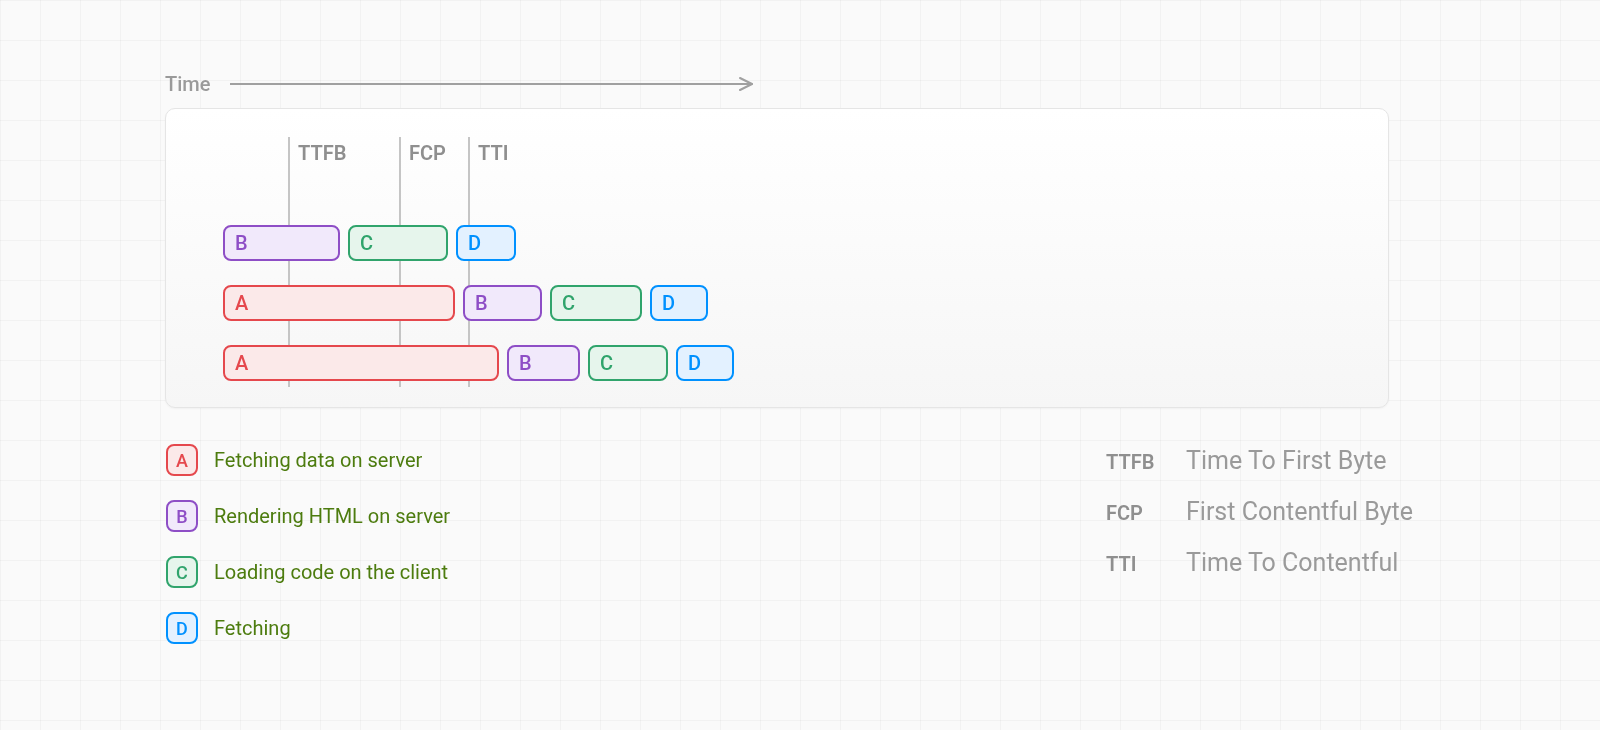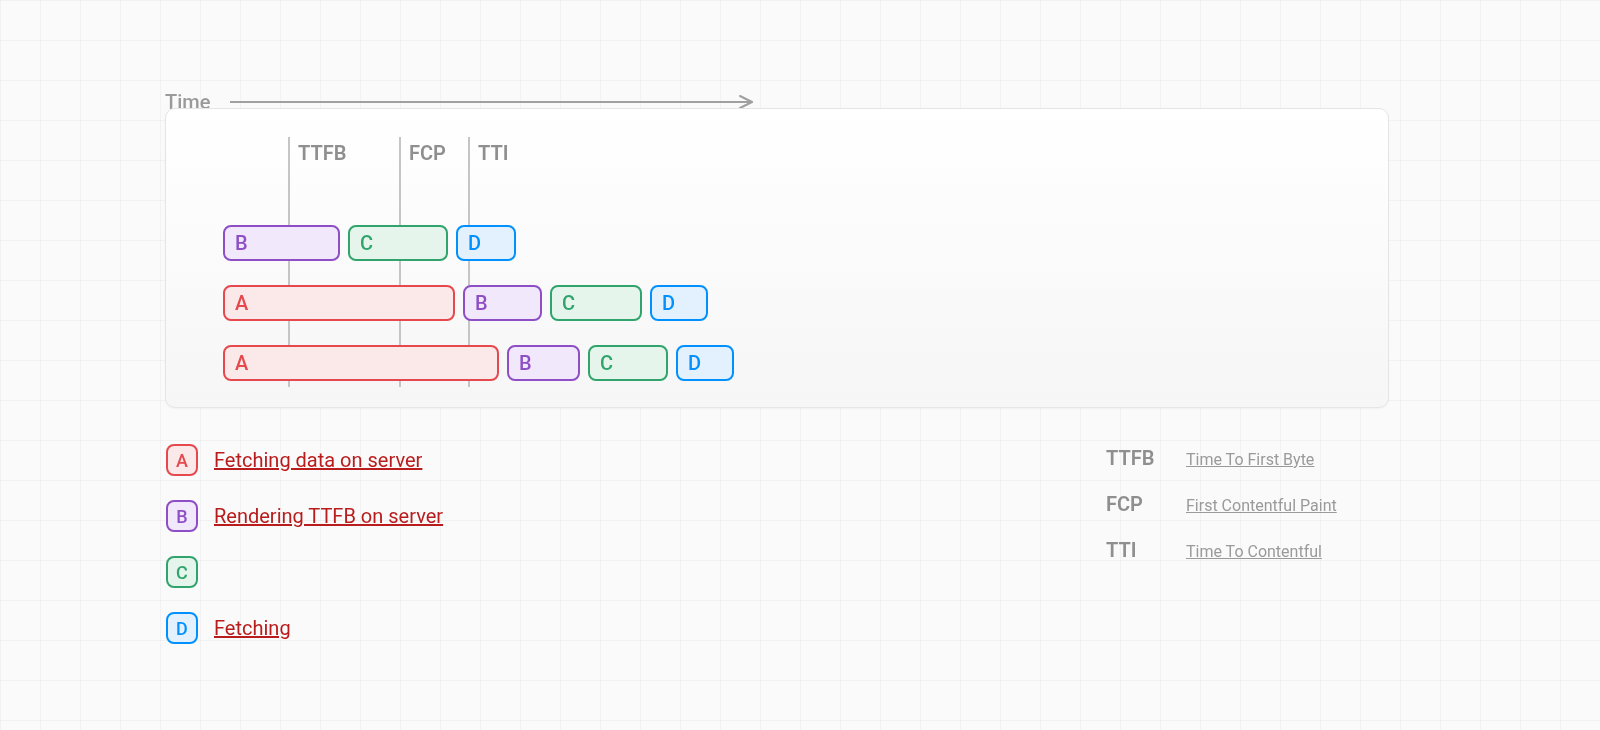--- a/index.html
+++ b/index.html
@@ -11,21 +11,21 @@
       linear-gradient(to right, rgba(0,0,0,0.03) 1px, transparent 1px),
       linear-gradient(to bottom, rgba(0,0,0,0.03) 1px, transparent 1px);
     background-size: 40px 40px;
     position: relative;
     color: #555;
   }
 
   .time-row {
     position: absolute;
     left: 165px;
-    top: 90px;
+    top: 72px;
     display: flex;
     align-items: center;
     gap: 20px;
   }
   .time-label {
     font-size: 20px;
     color: #9a9a9a;
     font-weight: 500;
   }
   .time-arrow-svg { display: block; }
@@ -108,22 +108,21 @@
     border: 2px solid;
     display: flex;
     align-items: center;
     justify-content: center;
     font-size: 18px;
     font-weight: 500;
     flex-shrink: 0;
   }
   .legend-text {
     font-size: 20px;
-    color: #b91c1c;
-    text-decoration: underline;
+    color: #4d7c0f;
   }
 
   .legend-right {
     position: absolute;
     left: 1106px;
     top: 446px;
     display: flex;
     flex-direction: column;
     gap: 22px;
   }
@@ -131,23 +130,22 @@
     display: flex;
     align-items: baseline;
   }
   .legend-right-key {
     width: 80px;
     font-size: 20px;
     font-weight: 600;
     color: #8f8f8f;
   }
   .legend-right-val {
-    font-size: 16px;
+    font-size: 25px;
     color: #9a9a9a;
-    text-decoration: underline;
   }
 </style>
 </head>
 <body>
 
 <div class="time-row">
   <span class="time-label">Time</span>
   <svg class="time-arrow-svg" width="535" height="16" viewBox="0 0 535 16">
     <line x1="0" y1="8" x2="522" y2="8" stroke="#a0a0a0" stroke-width="2" stroke-linecap="round"></line>
     <path d="M 522 8 L 510 2 M 522 8 L 510 14" stroke="#a0a0a0" stroke-width="2" fill="none" stroke-linecap="round"></path>
@@ -184,37 +182,38 @@
     </div>
 </div>
 
 <div class="legend-left" id="legend-left">
     <div class="legend-item">
       <div class="legend-badge" style="border-color: rgb(229, 72, 77); background-color: rgb(251, 233, 233); color: rgb(229, 72, 77);">A</div>
       <div class="legend-text">Fetching data on server</div>
     </div>
     <div class="legend-item">
       <div class="legend-badge" style="border-color: rgb(142, 78, 198); background-color: rgb(241, 233, 251); color: rgb(142, 78, 198);">B</div>
-      <div class="legend-text">Rendering TTFB on server</div>
+      <div class="legend-text">Rendering HTML on server</div>
     </div>
     <div class="legend-item">
       <div class="legend-badge" style="border-color: rgb(48, 164, 108); background-color: rgb(230, 245, 236); color: rgb(48, 164, 108);">C</div>
+      <div class="legend-text">Loading code on the client</div>
     </div>
     <div class="legend-item">
       <div class="legend-badge" style="border-color: rgb(0, 145, 255); background-color: rgb(227, 241, 255); color: rgb(0, 145, 255);">D</div>
       <div class="legend-text">Fetching</div>
     </div>
   </div>
 
 <div class="legend-right" id="legend-right">
     <div class="legend-right-item">
       <div class="legend-right-key">TTFB</div>
       <div class="legend-right-val">Time To First Byte</div>
     </div>
     <div class="legend-right-item">
       <div class="legend-right-key">FCP</div>
-      <div class="legend-right-val">First Contentful Paint</div>
+      <div class="legend-right-val">First Contentful Byte</div>
     </div>
     <div class="legend-right-item">
       <div class="legend-right-key">TTI</div>
       <div class="legend-right-val">Time To Contentful</div>
     </div>
   </div>
 
 </body></html>

